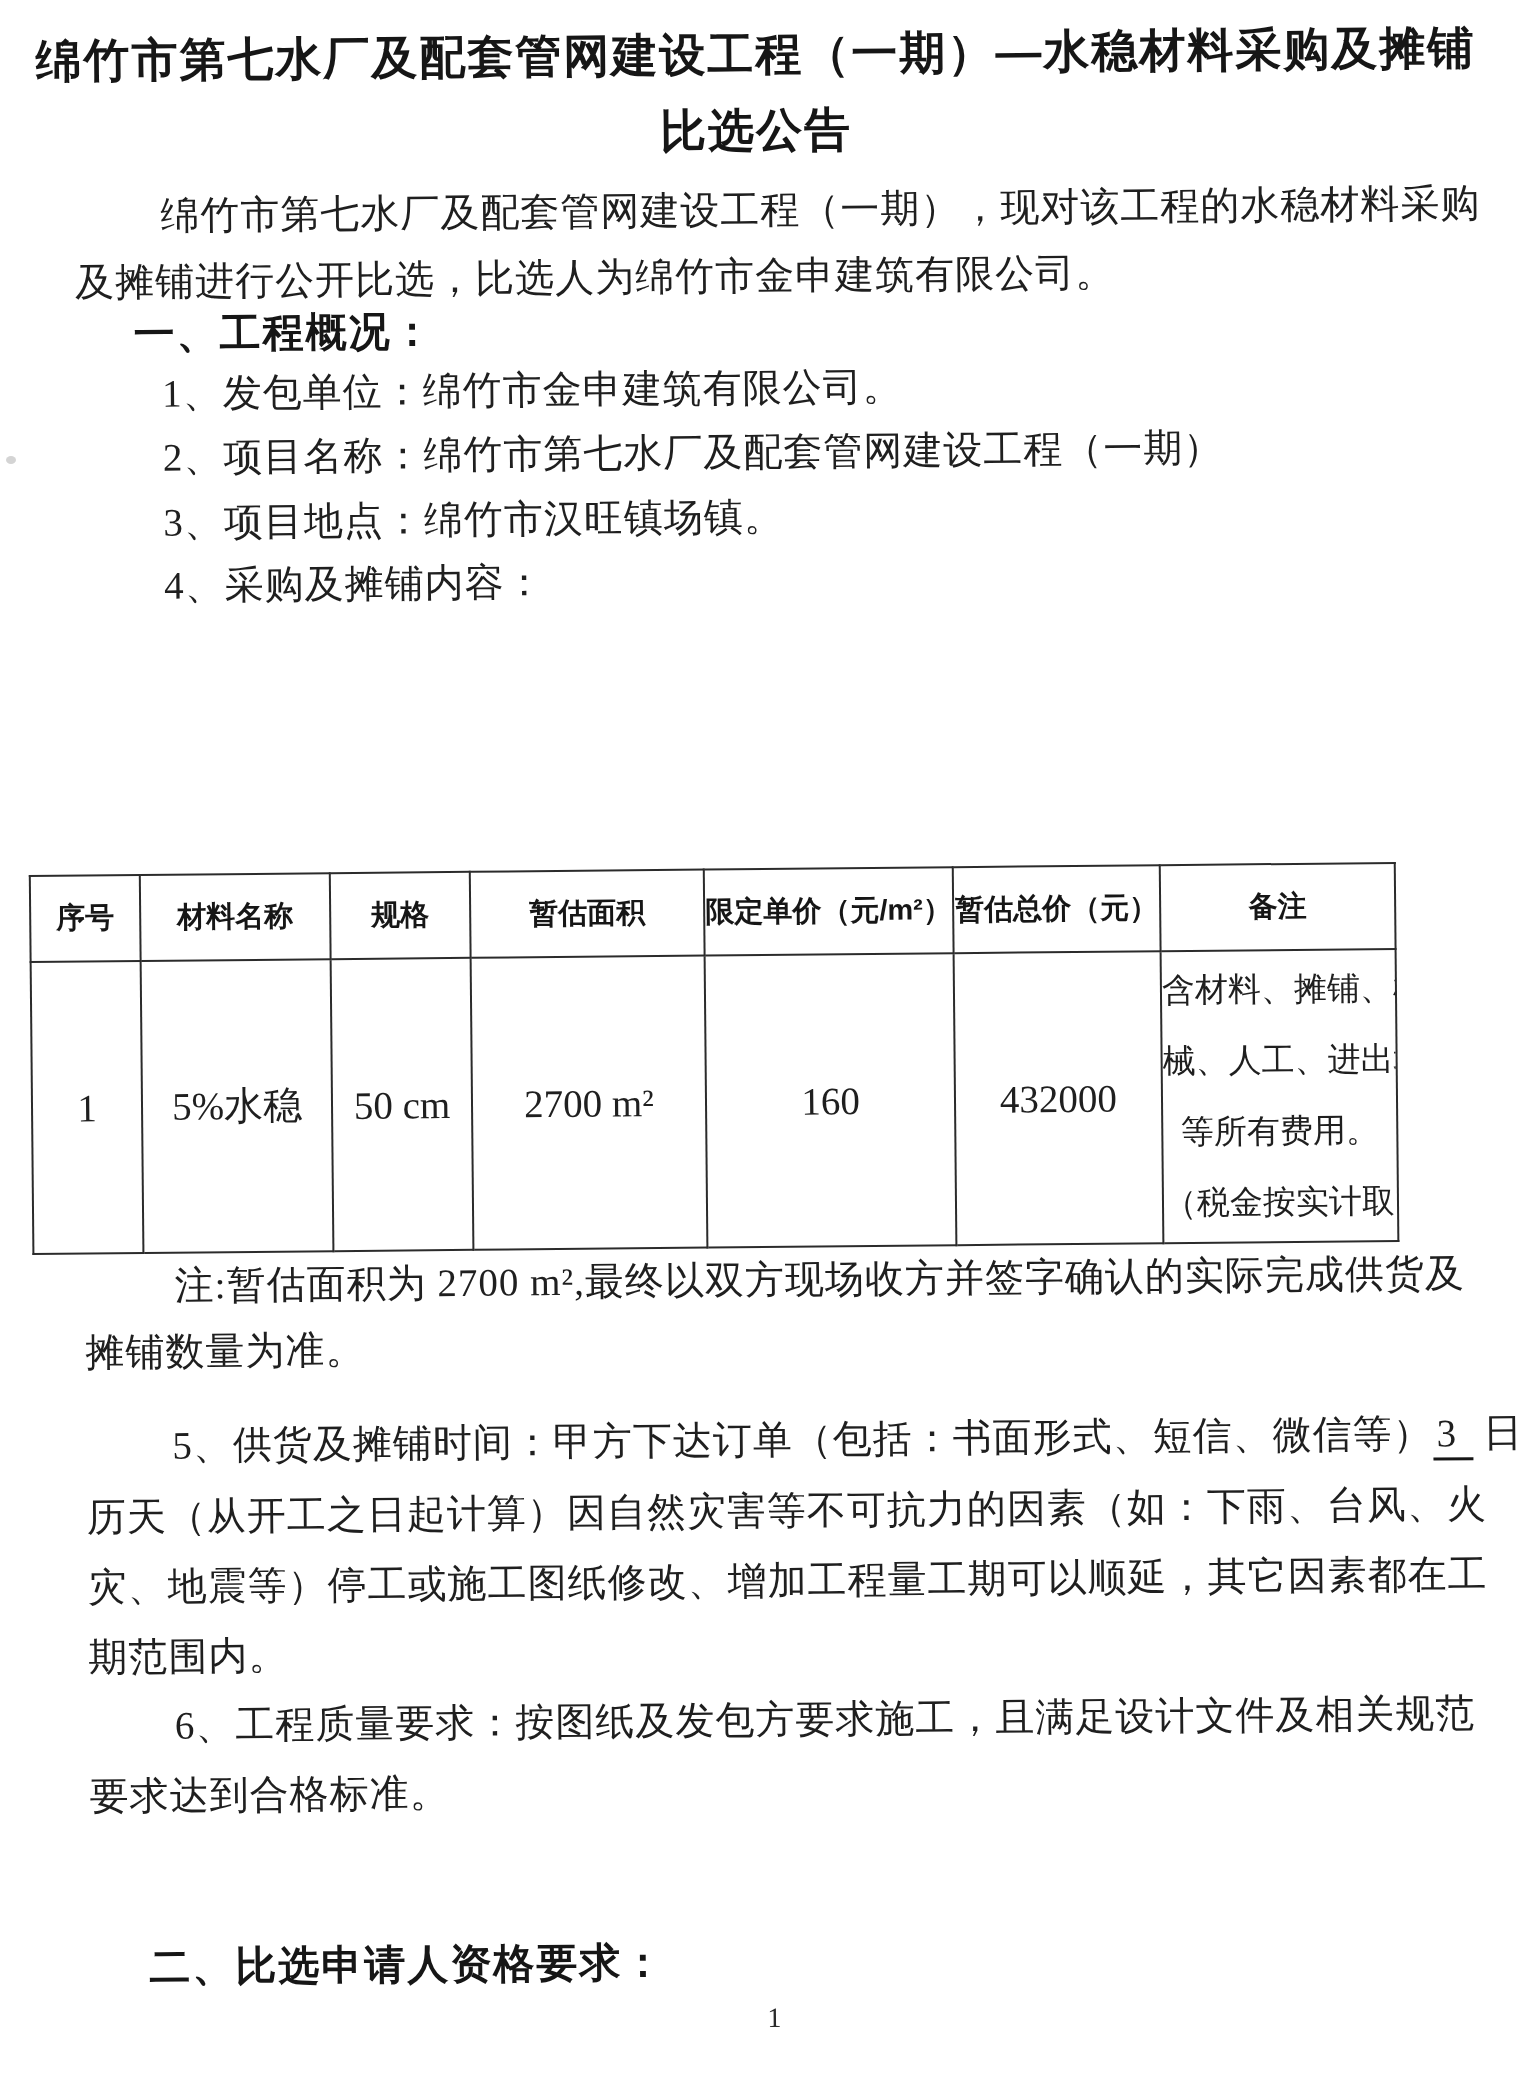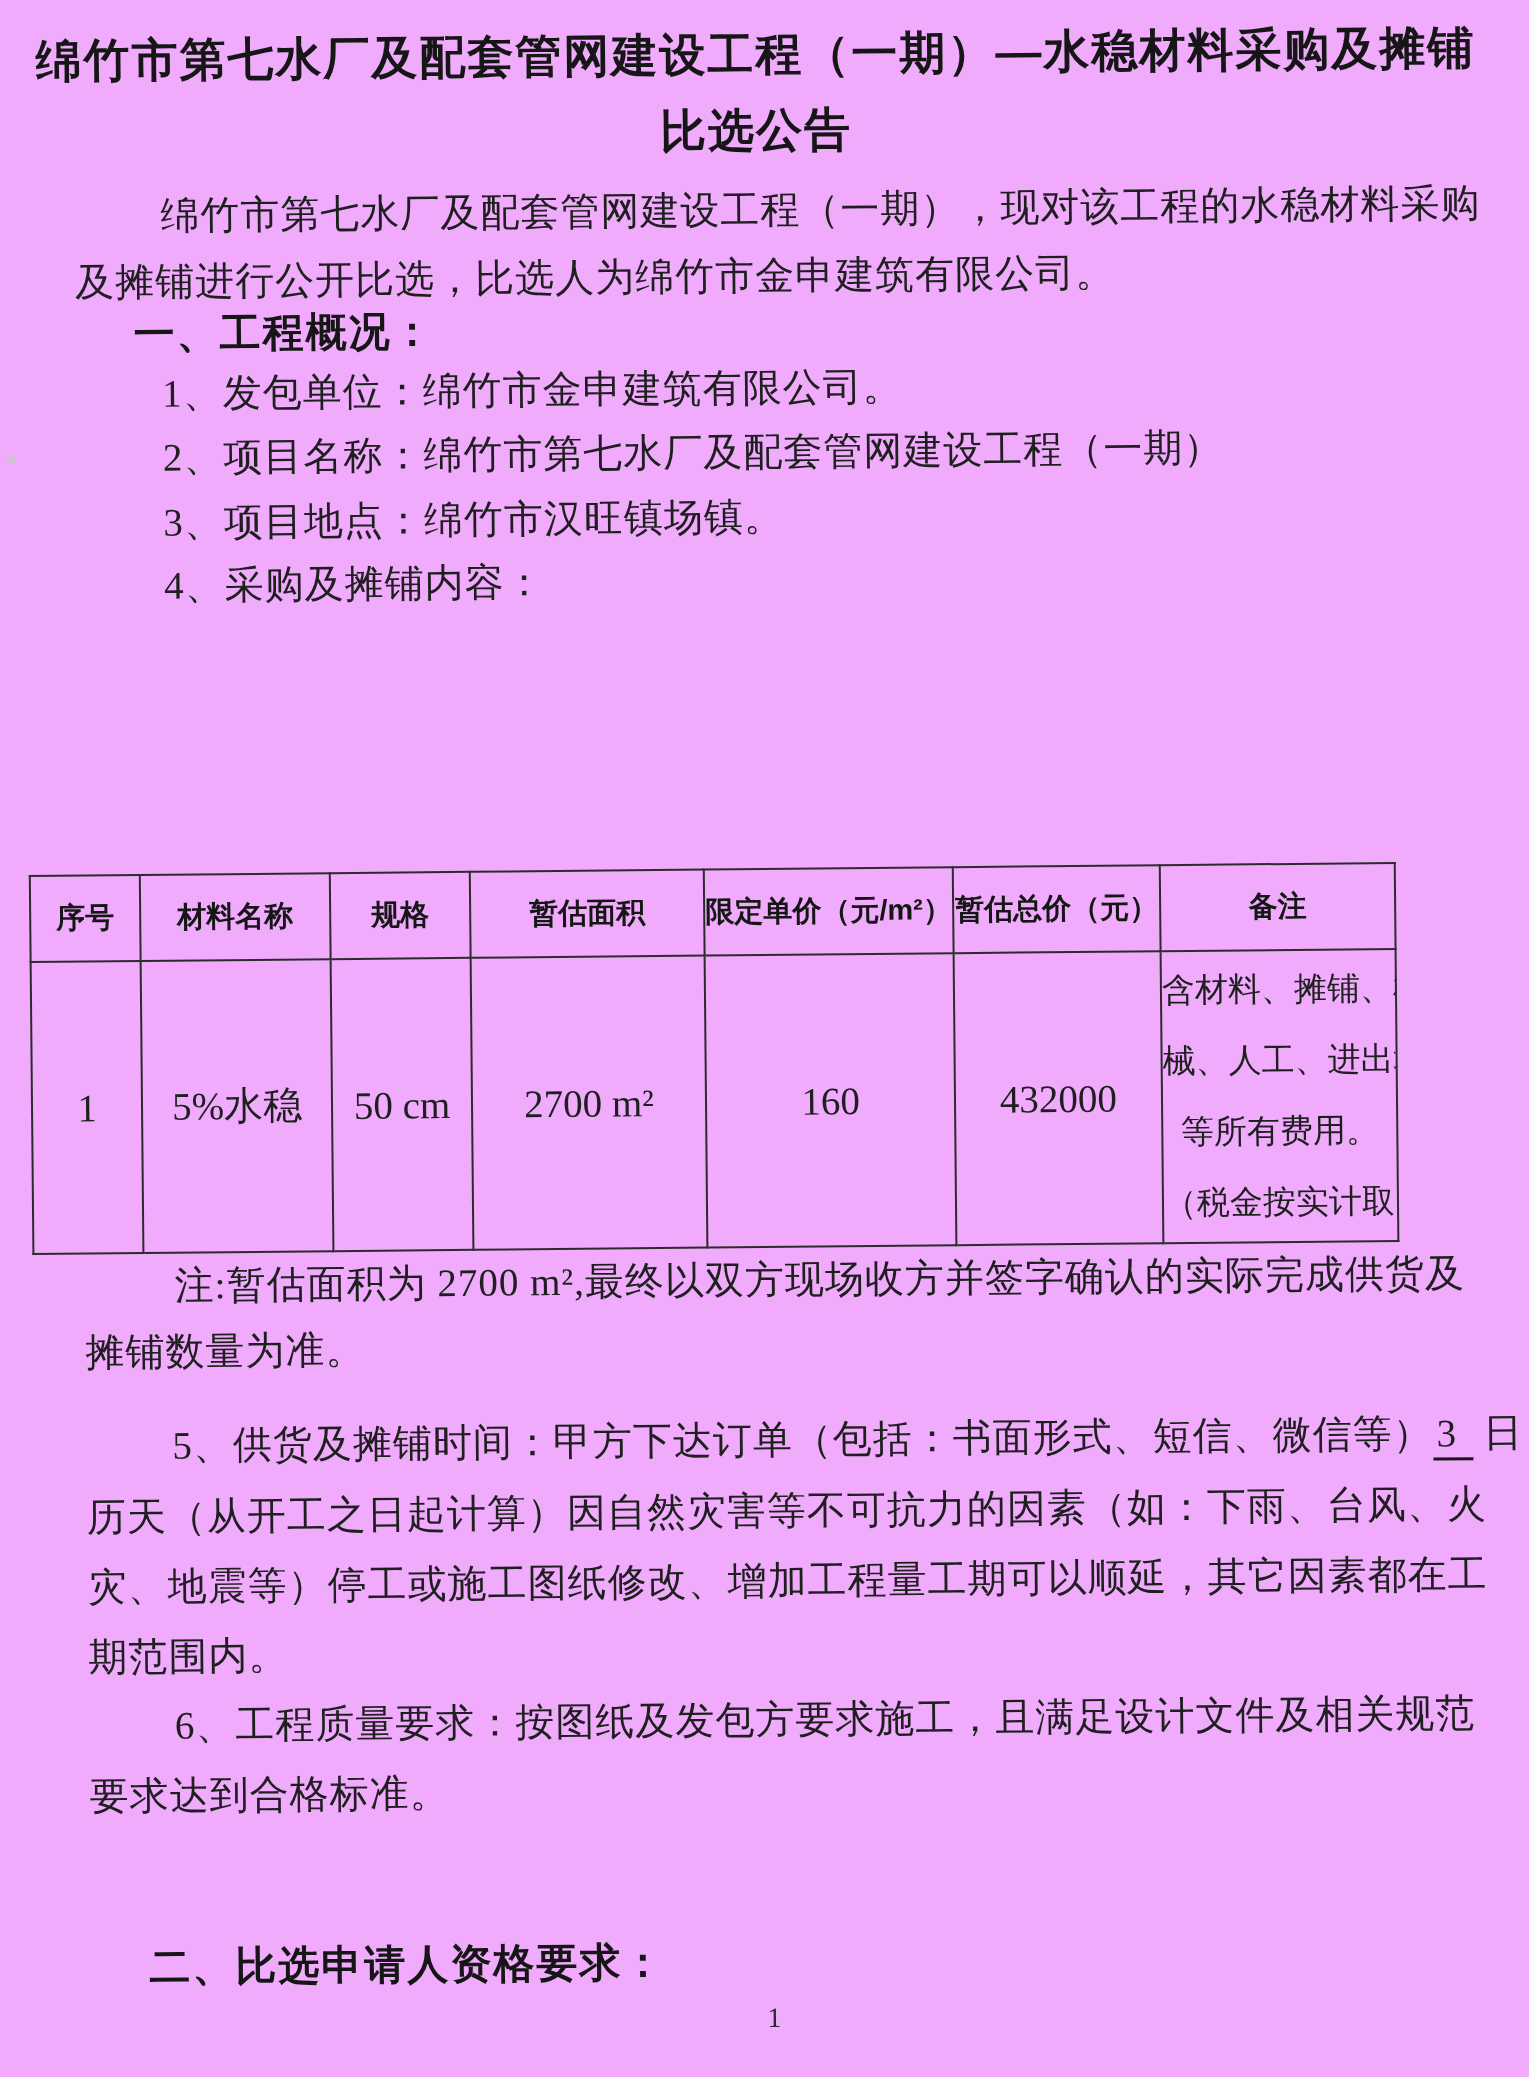--- a/index.html
+++ b/index.html
@@ -1,20 +1,20 @@
 <!DOCTYPE html>
 <html><head>
 <meta charset="utf-8">
 <style>
   html,body{margin:0;padding:0;background:#e8e8e8;}
   .page{
     position:relative;
     width:1529px;height:2077px;
     margin:0 auto;
-    background:#f0abfc;
+    background:#ffffff;
     overflow:hidden;
     font-family:"Liberation Serif","DejaVu Serif",serif;
     color:#1f1f1f;
   }
   .tilt{position:absolute;inset:0;transform:rotate(-0.55deg);transform-origin:50% 48%;}
   .line{position:absolute;white-space:nowrap;line-height:56px;font-size:39px;letter-spacing:1px;}
   .center{left:0;width:100%;text-align:center;}
   .doc-title{font-family:"Liberation Sans","DejaVu Sans",sans-serif;font-weight:700;font-size:46px;letter-spacing:2px;color:#161616;}
   .heading{font-family:"Liberation Sans","DejaVu Sans",sans-serif;font-weight:700;font-size:41px;color:#161616;letter-spacing:2px;}
   .u{border-bottom:3px solid #161616;padding:0 16px 3px 4px;}

